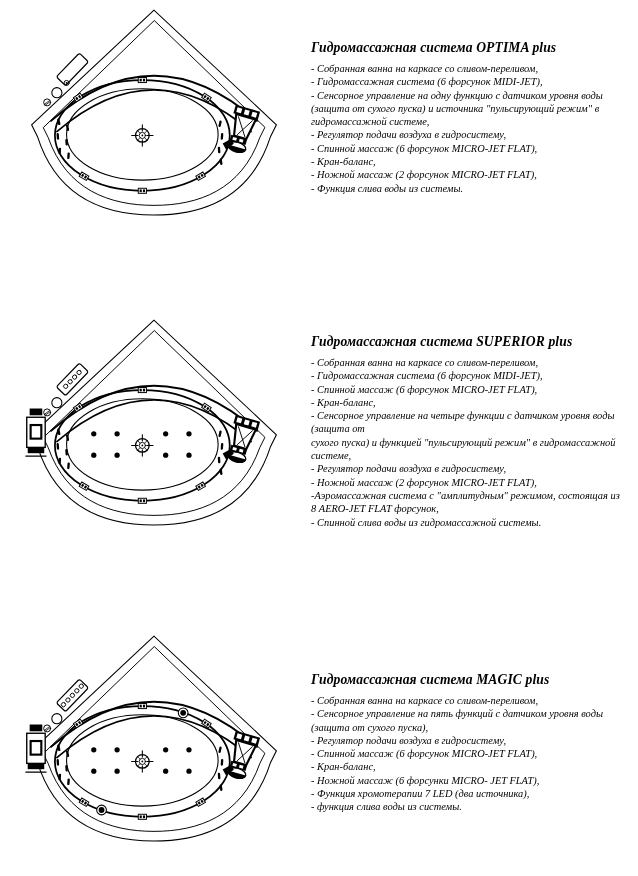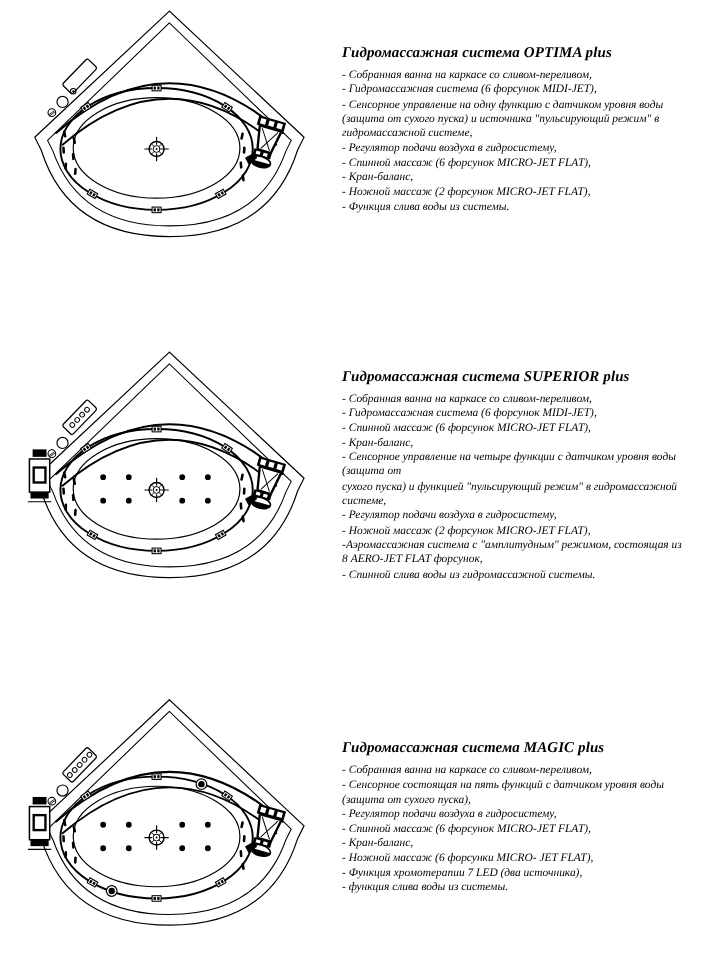--- a/index.html
+++ b/index.html
@@ -353,21 +353,21 @@
           <g transform="translate(86,182)">
             <circle r="5" stroke-width="1.1" fill="#fff"></circle>
             <circle r="3" fill="#000" stroke="none"></circle>
           </g>
         </g>
       </svg>
     <div class="info" id="info3">
       <h3 class="title">Гидромассажная система MAGIC plus</h3>
       <div class="features">
           <div class="feat">- Собранная ванна на каркасе со сливом-переливом,</div>
-          <div class="feat">- Сенсорное состоящая на пять функций с датчиком уровня воды
+          <div class="feat">- Сенсорное управление на пять функций с датчиком уровня воды
 (защита от сухого пуска),</div>
           <div class="feat">- Регулятор подачи воздуха в гидросистему,</div>
           <div class="feat">- Спинной массаж (6 форсунок MICRO-JET FLAT),</div>
           <div class="feat">- Кран-баланс,</div>
           <div class="feat">- Ножной массаж (6 форсунки MICRO- JET FLAT),</div>
           <div class="feat">- Функция хромотерапии 7 LED (два источника),</div>
           <div class="feat">- функция слива воды из системы.</div>
         </div>
     </div>
   </section>

